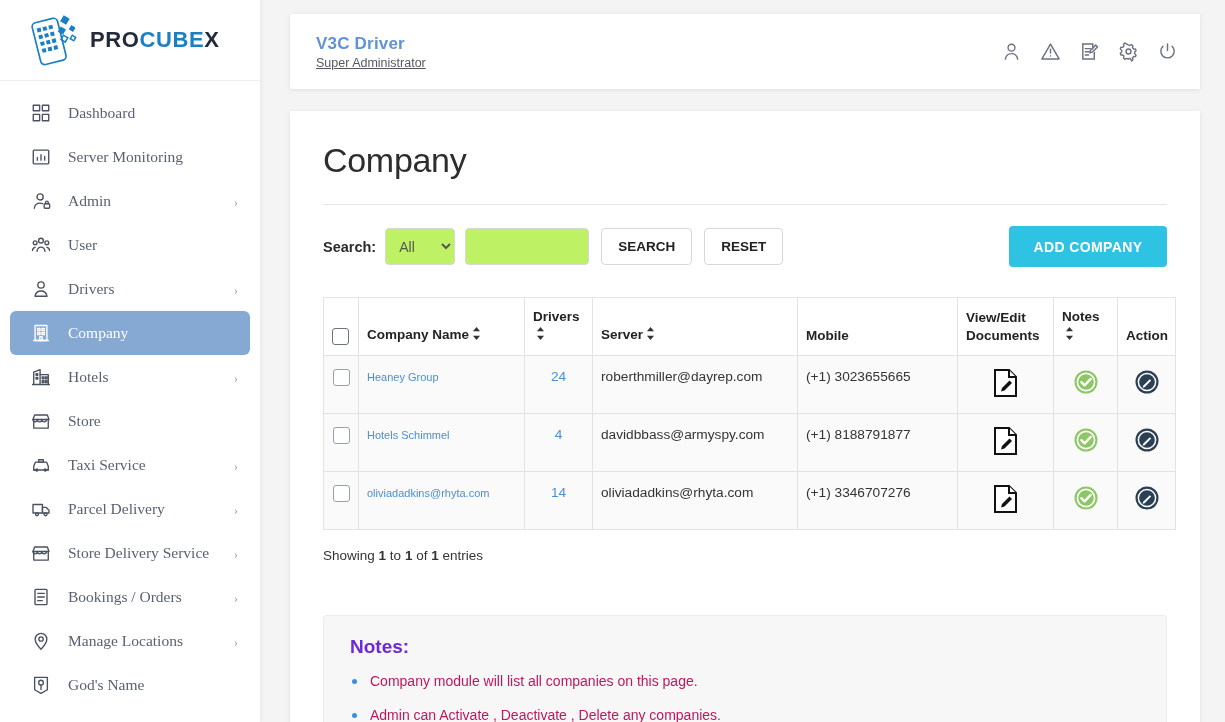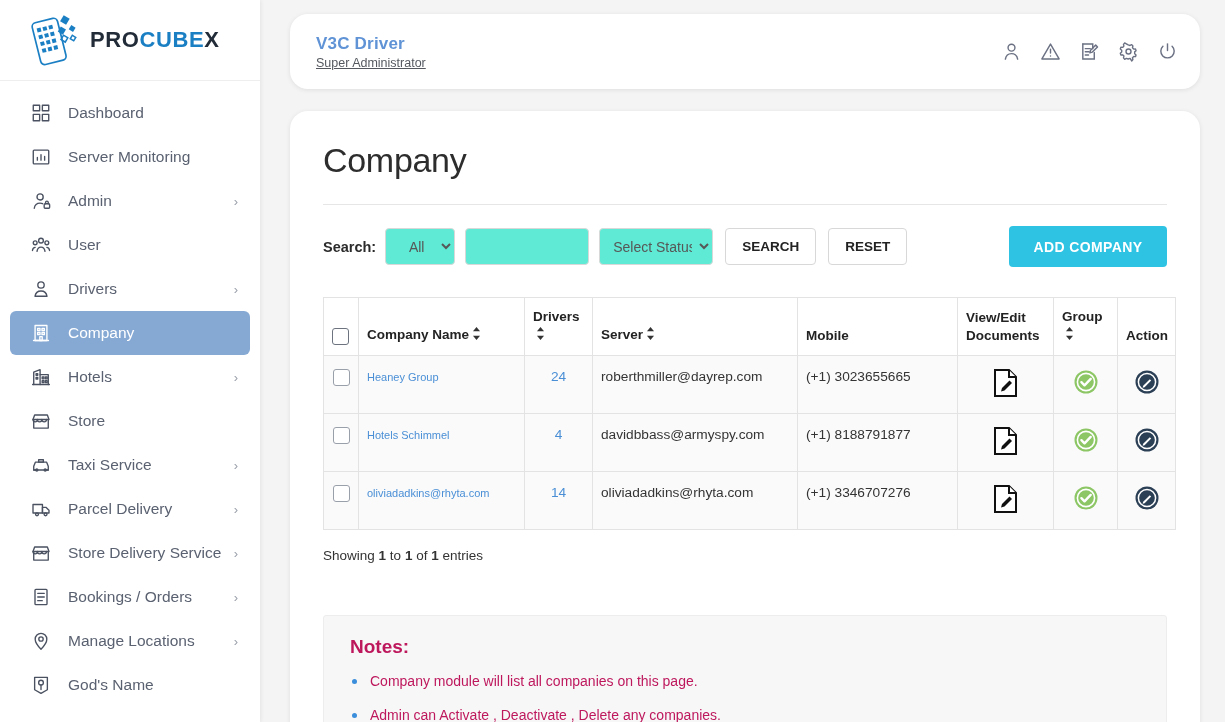--- a/index.html
+++ b/index.html
@@ -28,21 +28,21 @@
   }
   .logo-mark { width: 54px; height: 52px; flex: 0 0 54px; }
   .logo-text {
     font-size: 22px; font-weight: bold; letter-spacing: 0.6px;
     margin-left: 6px; white-space: nowrap;
   }
   .logo-text .pro { color: #222b38; }
   .logo-text .cube { color: #1b7fc4; }
   .logo-text .bex { color: #222b38; }
 
-  .nav { padding-top: 10px; flex: 1 1 auto; overflow: hidden; }
+  .nav { padding-top: 10px; flex: 1 1 auto; overflow: hidden; font-family: Liberation Serif, serif; }
   .nav-item {
     height: 44px;
     margin: 0 10px 0 10px;
     display: flex; align-items: center;
     border-radius: 6px;
     cursor: pointer;
     color: #5d6470;
     padding-left: 20px;
     position: relative;
   }
@@ -67,21 +67,21 @@
   .nav-item.active .ico { color: #ffffff; }
 
   
   .main {
     flex: 1 1 auto; height: 722px;
     padding: 14px 25px 0 30px;
     overflow: hidden;
   }
   .card {
     background: #ffffff;
-    border-radius: 18px;
+    border-radius: 1px;
     box-shadow: 0 1px 5px rgba(0,0,0,0.09);
   }
   .topbar {
     height: 75px;
     display: flex; align-items: center;
     padding: 0 22px 0 26px;
     margin-bottom: 22px;
   }
   .topbar .titles { flex: 1 1 auto; }
   .topbar .t1 {
@@ -108,27 +108,26 @@
     margin-top: 21px; margin-bottom: 30px;
   }
   .filters .flabel {
     font-size: 14.5px; font-weight: bold; color: #2b2b2b;
     margin-right: 9px;
   }
   .ctl {
     height: 37px;
     border: 1px solid #d8d8d8;
     border-radius: 4px;
-    background: #5eead4;
+    background: #bef264;
     font-family: "Liberation Sans", sans-serif;
     font-size: 14px;
     color: #575757;
     padding: 0 9px;
     outline: none;
-    text-align: center;
   }
   select.ctl { cursor: pointer; padding-right: 4px; }
   #sel-all { width: 70px; }
   #txt-search { width: 124px; margin-left: 10px; }
   #sel-status { width: 114px; margin-left: 10px; }
   .btn-plain {
     height: 37px; margin-left: 12px;
     border: 1px solid #d8d8d8; border-radius: 4px;
     background: #fff; cursor: pointer;
     font-family: "Liberation Sans", sans-serif;
@@ -194,21 +193,21 @@
   }
   .showing b { font-weight: bold; }
 
   .notes {
     margin-top: 52px;
     background: #f7f7f7;
     border: 1px solid #ededed;
     border-radius: 3px;
     padding: 20px 26px 24px 26px;
   }
-  .notes h3 { font-size: 19px; font-weight: bold; color: #be185d; margin-bottom: 14px; }
+  .notes h3 { font-size: 19px; font-weight: bold; color: #6d28d9; margin-bottom: 14px; }
   .notes ul { list-style: none; }
   .notes li {
     font-size: 14px; color: #be185d;
     padding-left: 20px; position: relative;
     margin-bottom: 14px; line-height: 1.4;
   }
   .notes li:before {
     content: ""; position: absolute; left: 2px; top: 7px;
     width: 5px; height: 5px; border-radius: 50%; background: #3a8edb;
   }
@@ -460,21 +459,20 @@
     </div>
   </div>
 
   <div class="card content">
     <h1 class="page-title">Company</h1>
 
     <div class="filters">
       <span class="flabel">Search:</span>
       <select class="ctl" id="sel-all"><option value="All">All</option></select>
       <input class="ctl" id="txt-search" type="text" value="" placeholder="" style="">
-      <select class="ctl" id="sel-status"><option value="Select Status">Select Status</option></select>
       <button class="btn-plain">SEARCH</button>
       <button class="btn-plain">RESET</button>
       <button class="btn-add">ADD COMPANY</button>
     </div>
 
     <table class="dt">
       <thead>
         <tr>
           <th class="c-check">
             <span class="chk"></span>
@@ -498,21 +496,21 @@
                   <path d="M4.5 13 1 8.7h7z" fill="#333"></path>
                 </svg></span>
           </th>
           <th class="c-mobile">
             <span>Mobile</span>
           </th>
           <th class="c-docs">
             <span>View/Edit Documents</span>
           </th>
           <th class="c-status">
-            <div>Group</div>
+            <div>Notes</div>
             <span class="sort-ico"><svg width="9" height="13" viewBox="0 0 9 13">
                   <path d="M4.5 0 8 4.3H1z" fill="#333"></path>
                   <path d="M4.5 13 1 8.7h7z" fill="#333"></path>
                 </svg></span>
           </th>
           <th class="c-action">
             <span>Action</span>
           </th>
         </tr>
       </thead>

